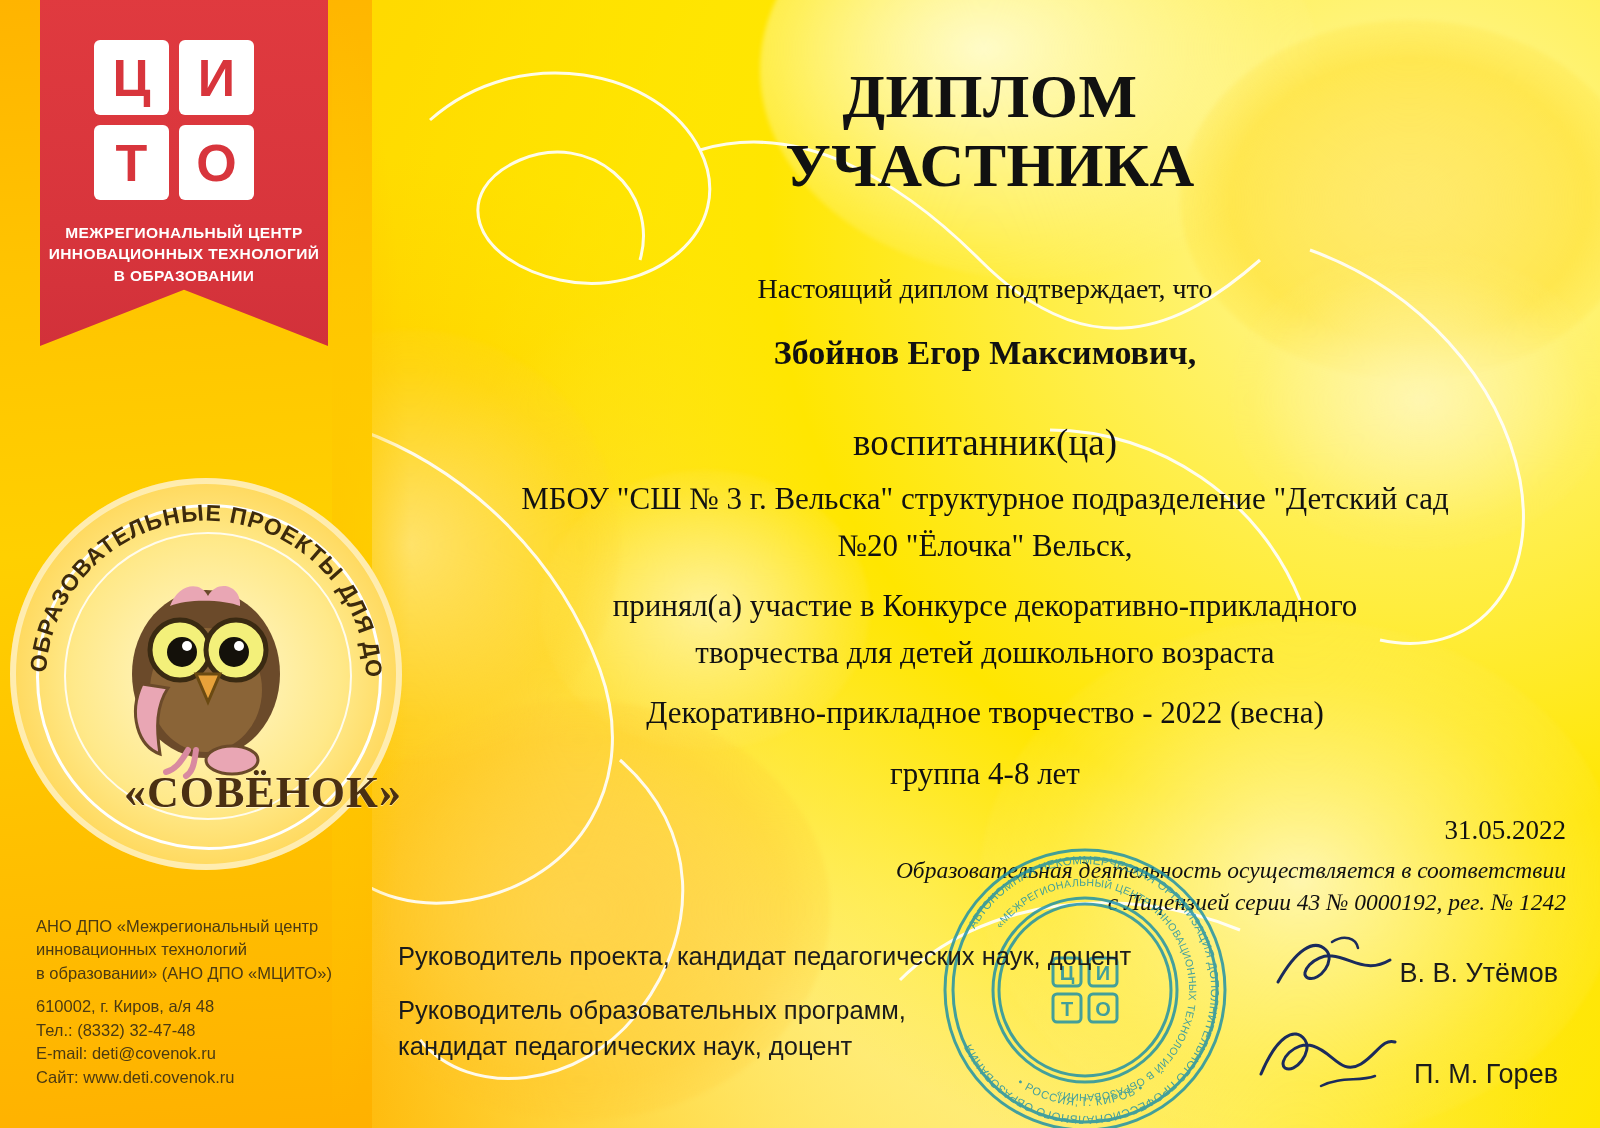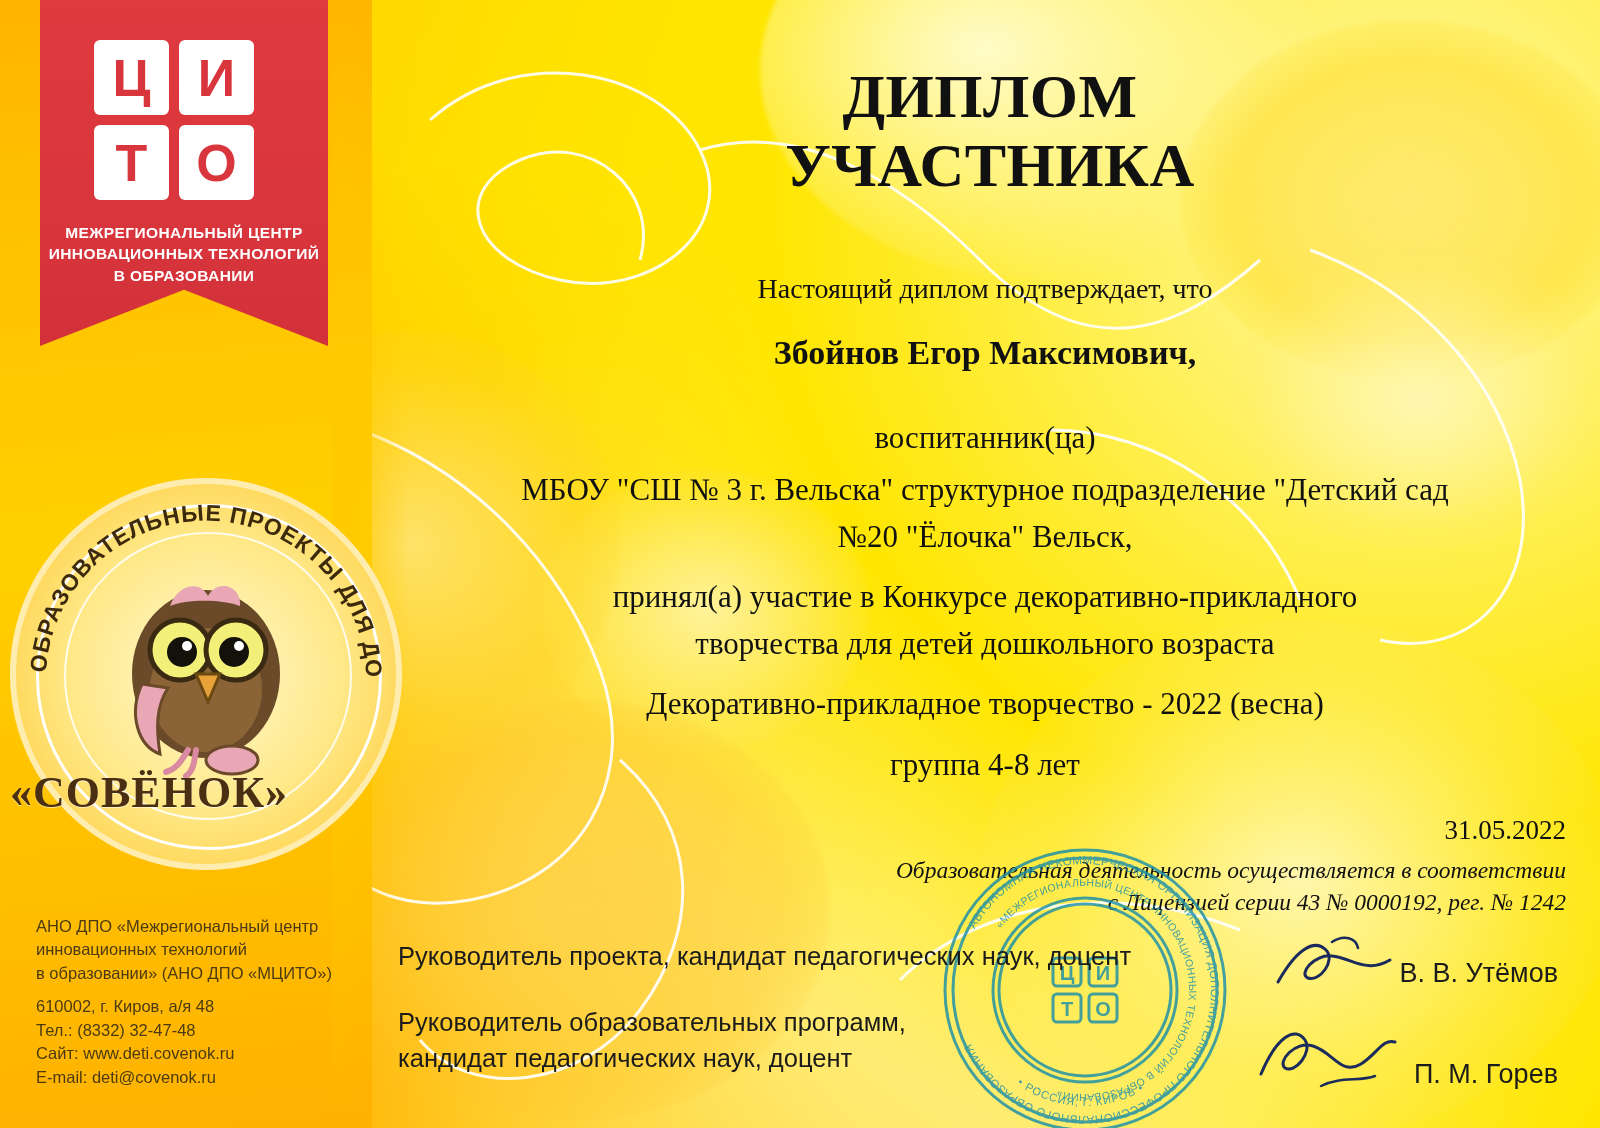--- a/index.html
+++ b/index.html
@@ -124,21 +124,21 @@
     left: 54px; top: 54px;
     width: 284px; height: 284px;
     border-radius: 50%;
     border: 2px solid rgba(255,255,255,0.85);
   }
   .owl-arc-text { position: absolute; inset: 0; }
   .owl-sovenok {
     position: absolute;
     left: 0; right: 0;
     bottom: 52px;
-    text-align: left;
+    text-align: right;
     font-family: "Liberation Serif", serif;
     font-weight: bold;
     font-size: 44px;
     color: #4a2f12;
     letter-spacing: 1px;
     text-shadow: 0 1px 0 rgba(255,255,255,0.5);
   }
 
   
   .contact {
@@ -177,21 +177,21 @@
     font-size: 28px;
     line-height: 1.35;
     margin-bottom: 26px;
   }
   .recipient {
     font-size: 34px;
     font-weight: bold;
     margin-bottom: 28px;
   }
   .role {
-    font-size: 31px;
+    font-size: 37px;
     line-height: 1.5;
     margin-bottom: 6px;
     margin-top: 43px;
   }
   .org {
     font-size: 31px;
     line-height: 1.5;
   }
   .action {
     font-size: 31px;
@@ -232,21 +232,21 @@
   .sign-lines {
     position: absolute;
     left: 398px;
     top: 938px;
     width: 780px;
     font-family: "Liberation Sans", sans-serif;
     font-size: 25.5px;
     line-height: 1.42;
     color: #1b1b1b;
   }
-  .sign-lines .row2 { margin-top: 30px; }
+  .sign-lines .row2 { margin-top: 18px; }
   .signer {
     position: absolute;
     font-family: "Liberation Sans", sans-serif;
     font-size: 27px;
     color: #1b1b1b;
   }
   .signer-1 { right: 42px; top: 958px; }
   .signer-2 { right: 42px; top: 1059px; }
 
   .sig-scribble { position: absolute; }
@@ -346,22 +346,22 @@
   </div>
 
   <div class="contact">
     <div class="blk">
       <div>АНО ДПО «Межрегиональный центр</div>
       <div>инновационных технологий</div>
       <div>в образовании» (АНО ДПО «МЦИТО»)</div>
     </div>
     <div>610002, г. Киров, а/я 48</div>
     <div>Тел.: (8332) 32-47-48</div>
+    <div>E-mail: deti@covenok.ru</div>
     <div>Сайт:  www.deti.covenok.ru</div>
-    <div>E-mail: deti@covenok.ru</div>
   </div>
 
   <div class="title">
     <div>ДИПЛОМ</div>
     <div>УЧАСТНИКА</div>
   </div>
 
   <div class="body-block">
     <div class="lead">Настоящий диплом подтверждает, что</div>
     <div class="recipient">Збойнов Егор Максимович,</div>

